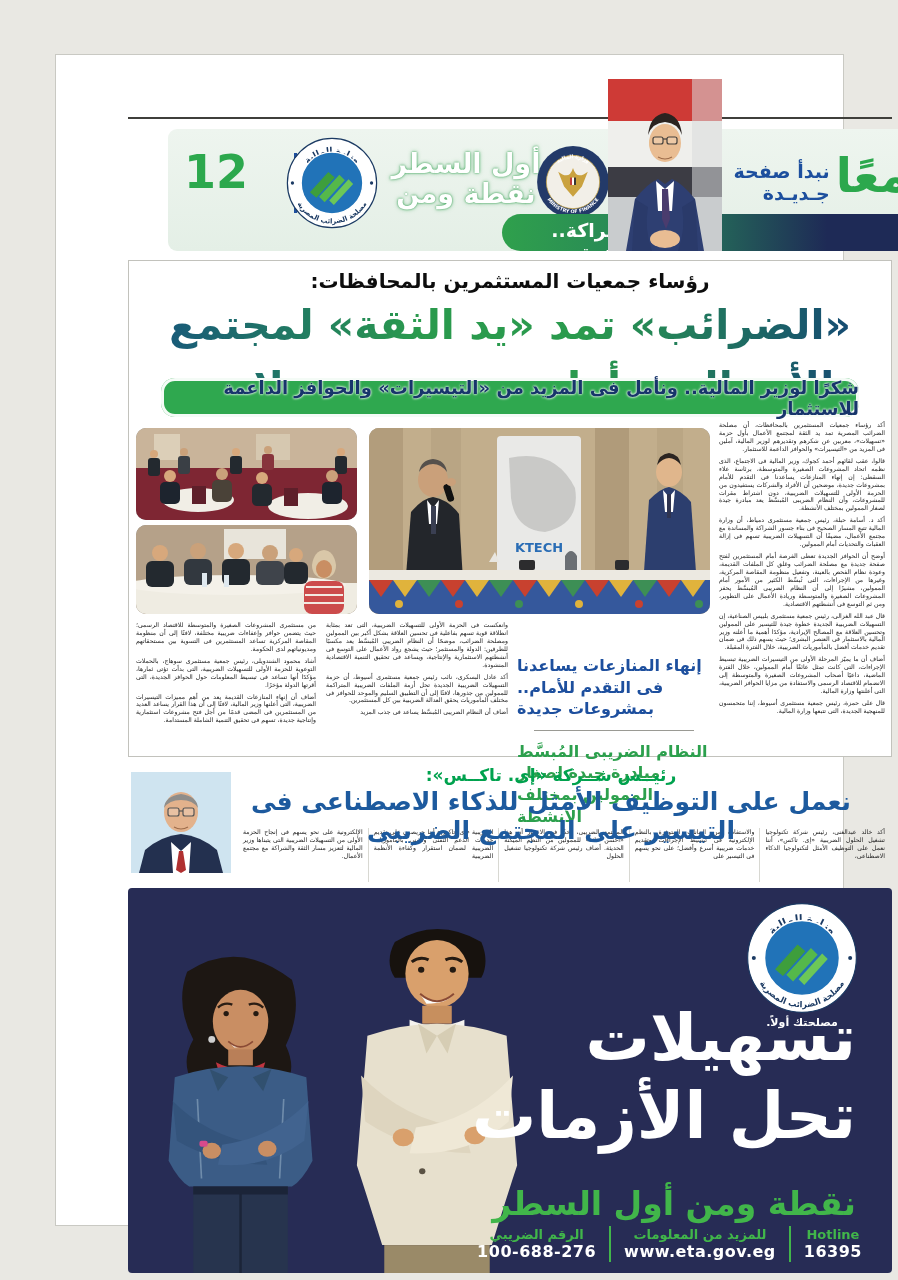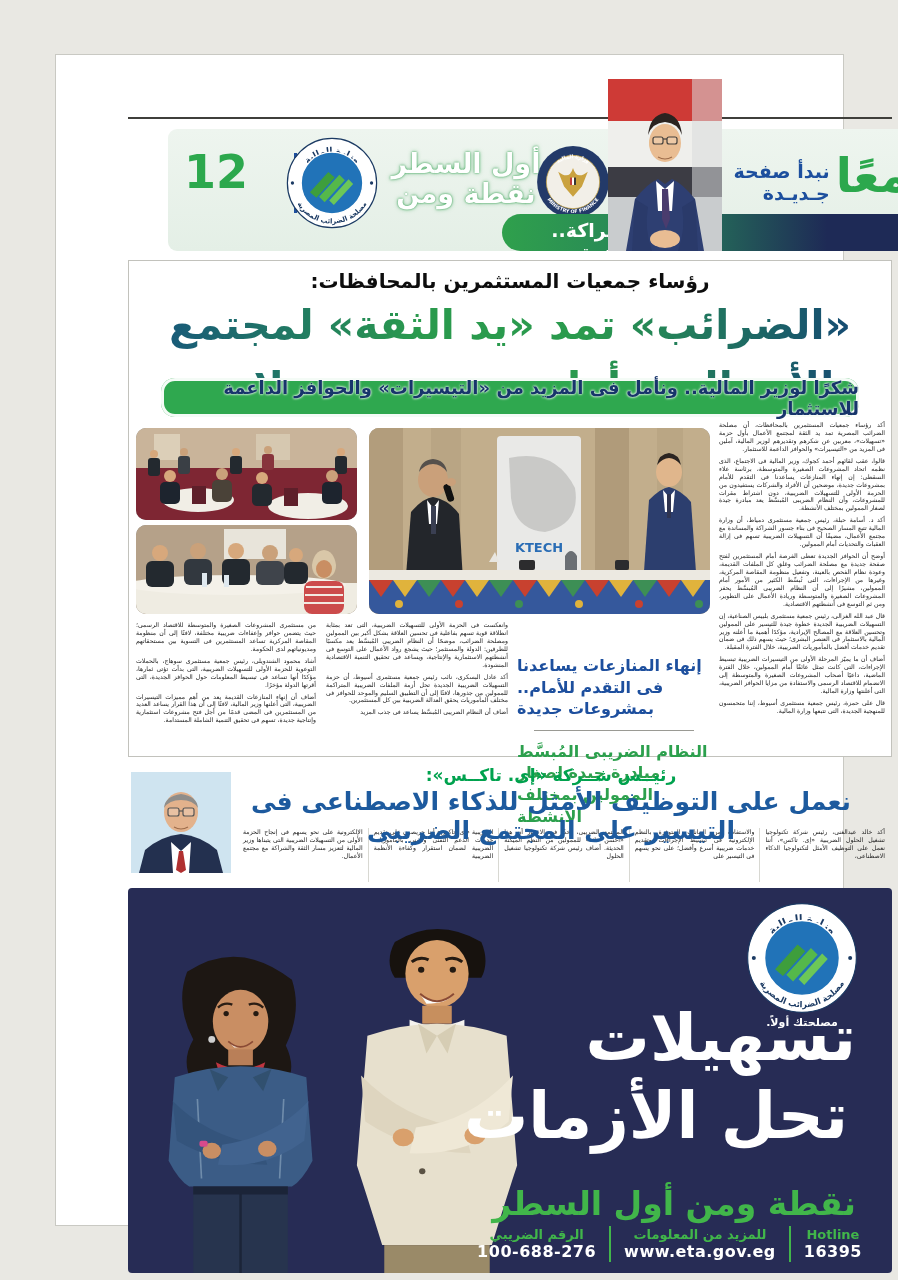--- a/index.html
+++ b/index.html
@@ -51,21 +51,21 @@
   #a2-portrait{position:absolute;left:75px;top:717px;width:100px;height:101px;overflow:hidden;}
   #a2-cols{position:absolute;left:182px;top:773px;width:652px;height:54px;display:flex;direction:rtl;gap:0;}
   #a2-cols .a2col{flex:1;padding:0 5px;direction:rtl;text-align:justify;font-size:6.2px;line-height:1.3;color:#222;overflow:hidden;border-left:1px solid #d8d8d2;}
   #a2-cols .a2col:last-child{border-left:none;}
 
   
   #ad{position:absolute;left:72px;top:833px;width:764px;height:385px;background:#272c55;border-radius:4px;overflow:hidden;}
   #ad-logo{position:absolute;left:618px;top:14px;width:112px;height:112px;}
   #ad-tagline{position:absolute;left:604px;top:128px;width:140px;text-align:center;direction:rtl;color:#fff;font-size:11px;font-weight:700;}
   #ad-h1{position:absolute;right:36px;top:118px;direction:rtl;color:#fff;font-size:64px;font-weight:900;line-height:1;z-index:3;}
-  #ad-h2{position:absolute;right:44px;top:196px;direction:rtl;color:#fff;font-size:64px;font-weight:900;line-height:1;z-index:3;}
+  #ad-h2{position:absolute;right:36px;top:196px;direction:rtl;color:#fff;font-size:64px;font-weight:900;line-height:1;z-index:3;}
   #ad-slogan{position:absolute;right:36px;top:296px;direction:rtl;color:#41b64a;font-size:33px;font-weight:700;z-index:3;}
   #ad-contacts{position:absolute;right:30px;top:338px;display:flex;direction:rtl;align-items:center;gap:13px;z-index:3;}
   .contact{text-align:center;}
   .contact .clabel{color:#41b64a;font-size:13px;font-weight:700;}
   .contact .cvalue{color:#ffffff;font-size:16px;font-weight:800;letter-spacing:.5px;}
   .contact-sep{width:2px;height:36px;background:#41b64a;}
   #ad-woman{position:absolute;left:18px;top:62px;width:185px;height:323px;z-index:2;}
   #ad-man{position:absolute;left:193px;top:26px;width:232px;height:359px;z-index:2;}
 </style>
 </head>

